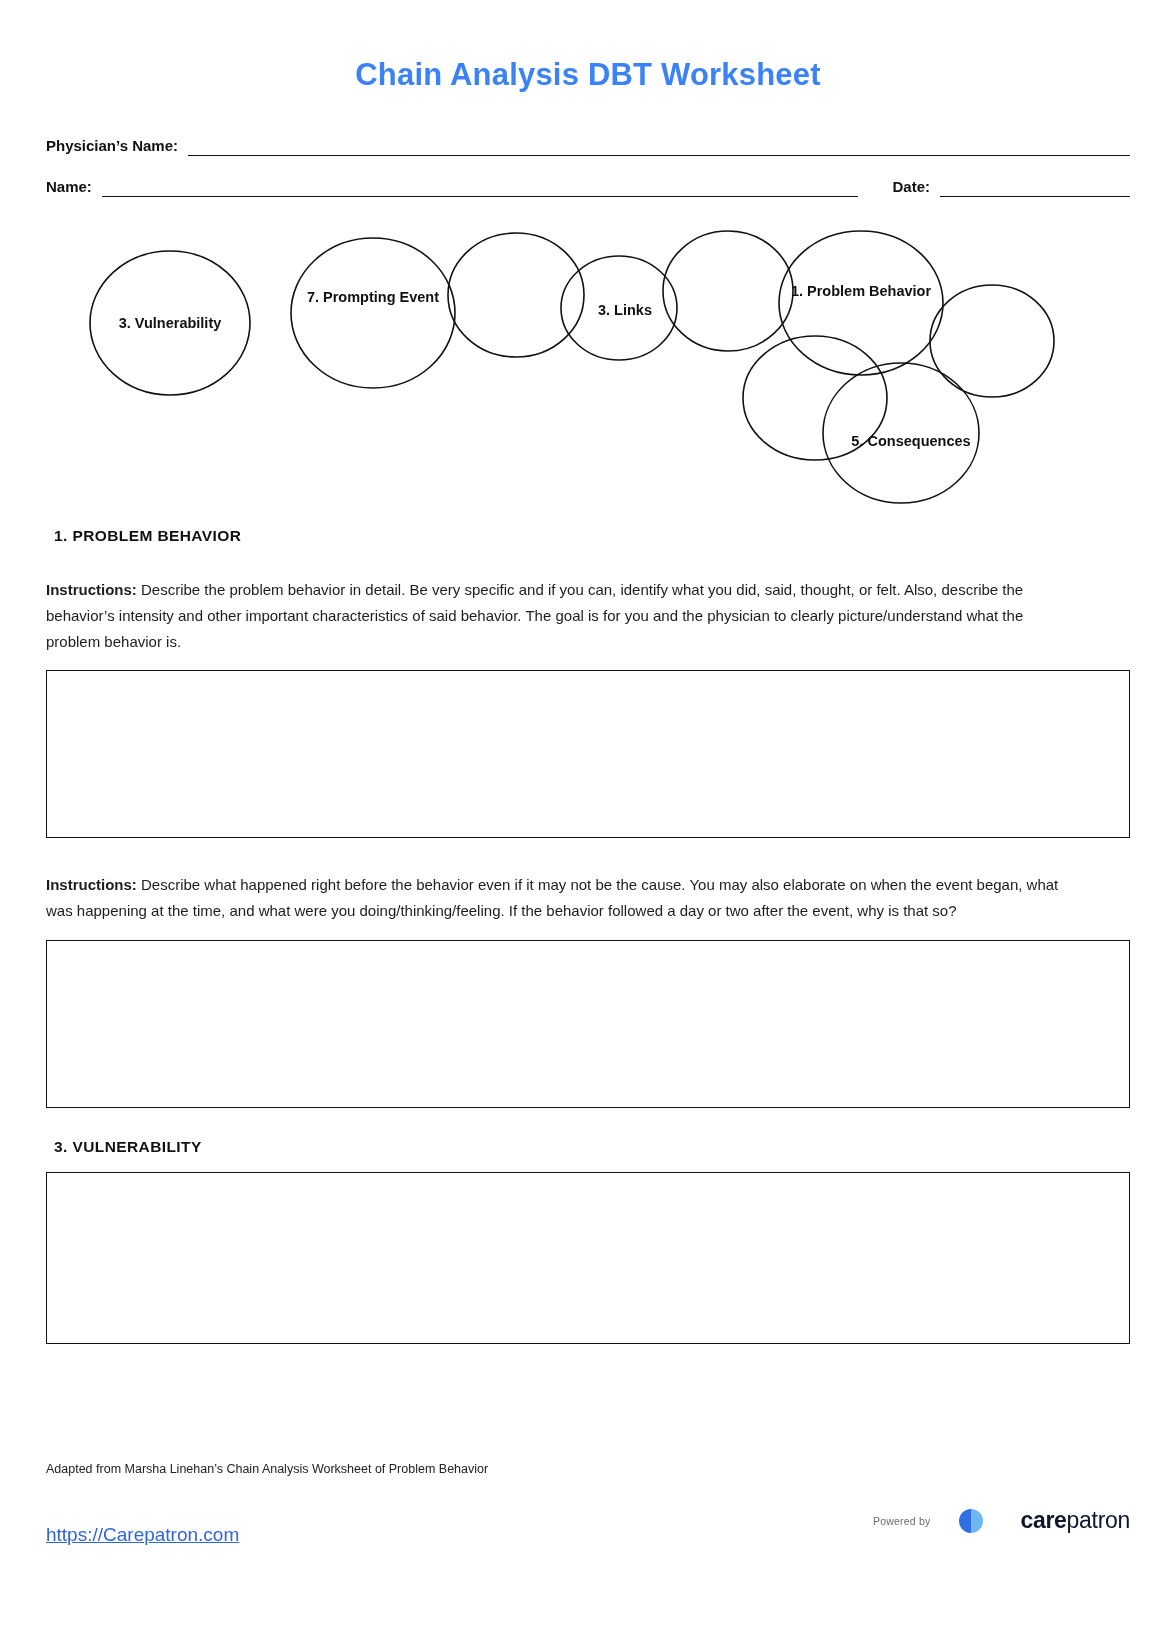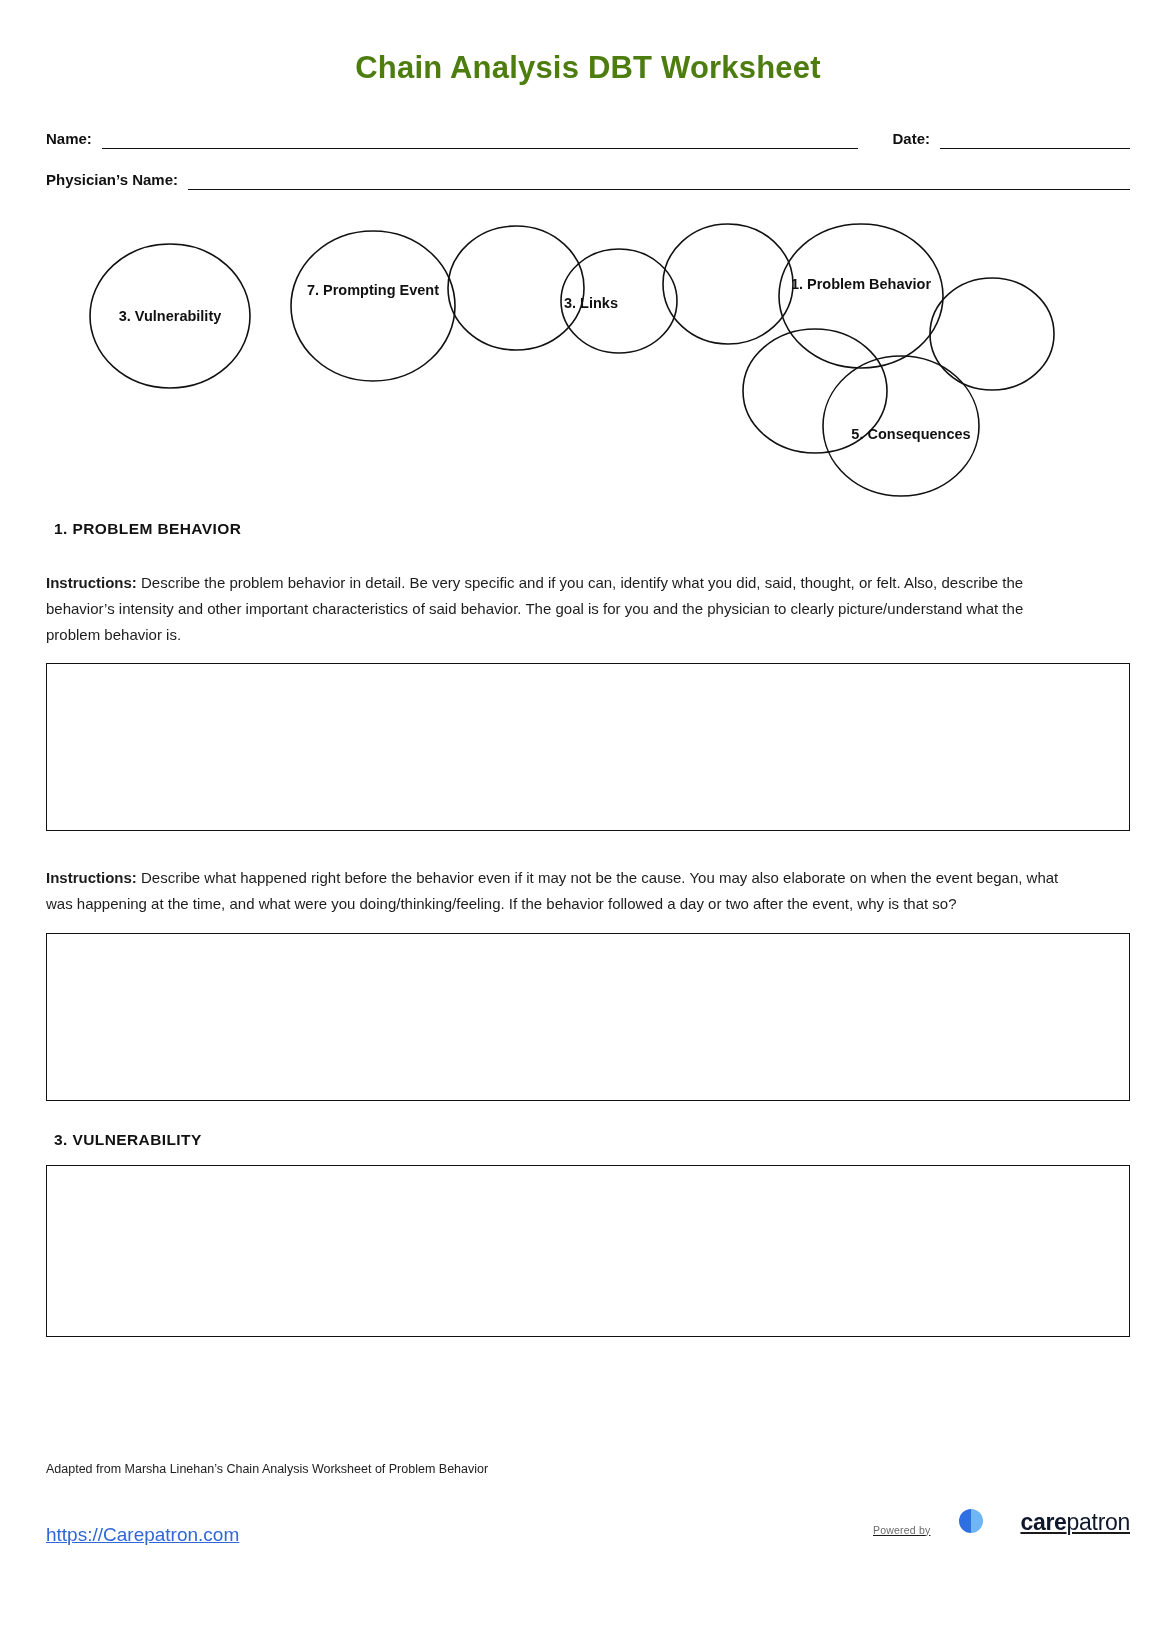--- a/index.html
+++ b/index.html
@@ -15,26 +15,26 @@
     font-family: "Liberation Sans", sans-serif;
     color: #1a1a1a;
     overflow: hidden;
   }
   .page {
     position: absolute;
     inset: 0;
     padding: 0 46px;
   }
   h1.title {
-    margin: 4px;
+    margin: 11px;
     padding-top: 46px;
     text-align: center;
     font-size: 31px;
     font-weight: bold;
-    color: #4d7c0f;
+    color: #3b82f6;
     letter-spacing: .2px;
   }
 
   
   .id-block { margin-top: 44px; }
   .id-row {
     display: flex;
     align-items: flex-end;
     gap: 0;
   }
@@ -123,23 +123,22 @@
     justify-content: space-between;
   }
   .site-url {
     font-size: 19px;
     color: #2f67d8;
     text-decoration: underline;
     margin-top: 29px;
   }
   .brand {
     display: flex;
-    align-items: flex-end;
+    align-items: center;
     gap: 26px;
-    text-decoration: underline;
   }
   .powered {
     font-size: 10.5px;
     color: #6b6b6b;
     letter-spacing: .2px;
   }
   .brand-mark { display: block; }
   .brand-word {
     font-size: 23px;
     letter-spacing: -.3px;
@@ -150,48 +149,48 @@
 </style>
 </head>
 <body>
 
 <div class="page">
 
   <h1 class="title">Chain Analysis DBT Worksheet</h1>
 
   <div class="id-block">
     <div class="id-row">
+      <div class="id-label">Physician’s Name:</div>
+      <div class="id-line"></div>
+    </div>
+    <div class="id-row">
       <div class="id-label">Name:</div>
       <div class="id-line"></div>
       <div class="id-label date">Date:</div>
       <div class="id-line short"></div>
-    </div>
-    <div class="id-row">
-      <div class="id-label">Physician’s Name:</div>
-      <div class="id-line"></div>
     </div>
   </div>
 
   <div class="diagram">
     <svg width="1084" height="300" viewBox="0 0 1084 300">
       <g fill="none" stroke="#111111" stroke-width="1.6">
         <ellipse cx="124" cy="100" rx="80" ry="72"></ellipse>
         <ellipse cx="327" cy="90" rx="82" ry="75"></ellipse>
         <ellipse cx="470" cy="72" rx="68" ry="62"></ellipse>
         <ellipse cx="573" cy="85" rx="58" ry="52"></ellipse>
         <ellipse cx="682" cy="68" rx="65" ry="60"></ellipse>
         <ellipse cx="815" cy="80" rx="82" ry="72"></ellipse>
         <ellipse cx="946" cy="118" rx="62" ry="56"></ellipse>
         <ellipse cx="769" cy="175" rx="72" ry="62"></ellipse>
         <ellipse cx="855" cy="210" rx="78" ry="70"></ellipse>
       </g>
     </svg>
     <div class="node-label" style="left:49px; top:90px;">3. Vulnerability</div>
     <div class="node-label" style="left:252px; top:64px;">7. Prompting Event</div>
-    <div class="node-label" style="left:470px; top:77px;">3. Links</div>
+    <div class="node-label" style="left:504px; top:77px;">3. Links</div>
     <div class="node-label" style="left:740px; top:58px;">1. Problem Behavior</div>
     <div class="node-label" style="left:780px; top:208px; width:170px;">5. Consequences</div>
   </div>
 
   <div class="section" id="sec1">
     <div class="section-title">1. PROBLEM BEHAVIOR</div>
     <p class="instructions"><b>Instructions:</b><span> Describe the problem behavior in detail. Be very specific and if you can, identify what you did, said, thought, or felt. Also, describe the behavior’s intensity and other important characteristics of said behavior. The goal is for you and the physician to clearly picture/understand what the problem behavior is.</span></p>
     <div class="answer-box"></div>
   </div>
 

